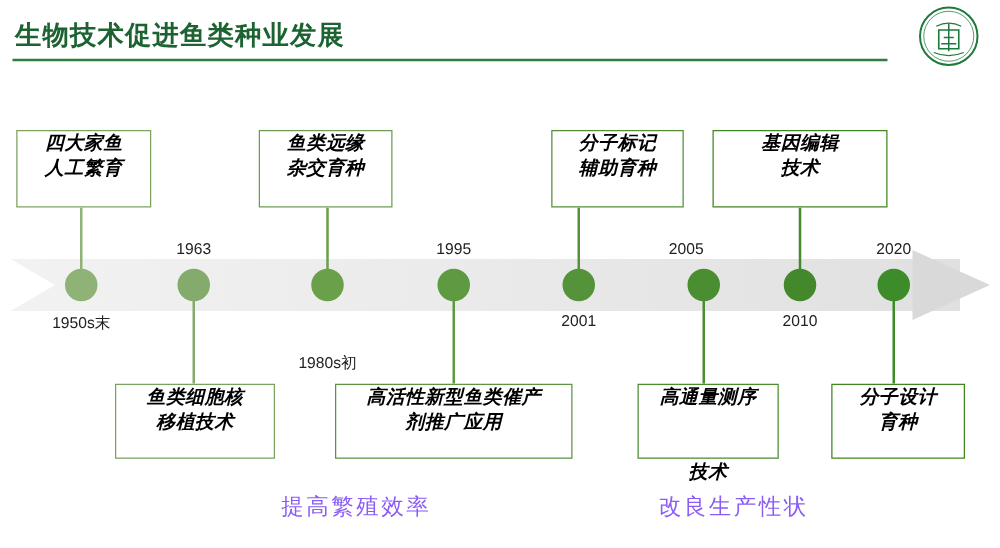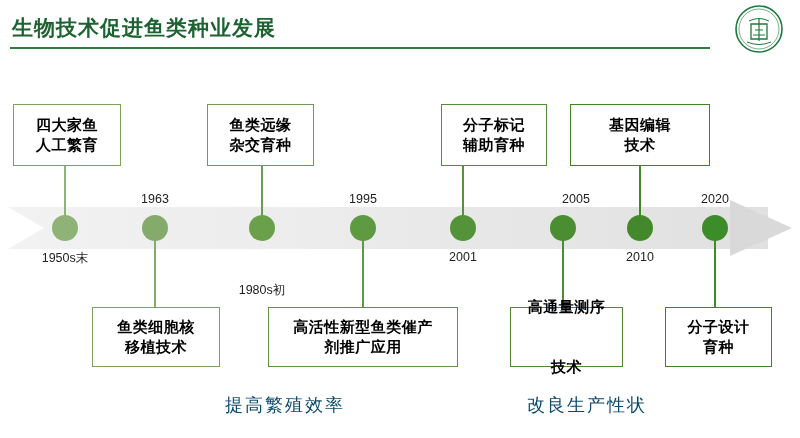--- a/index.html
+++ b/index.html
@@ -98,35 +98,35 @@
 
   
   .box {
     position: absolute;
     box-sizing: border-box;
     background: #ffffff;
     border: 1.4px solid #6f9c55;
     display: flex;
     flex-direction: column;
     align-items: center;
-    justify-content: center;
     text-align: center;
     color: #000000;
     font-weight: bold;
     font-size: 15px;
     line-height: 1.36;
     letter-spacing: 0.5px;
+    font-style: italic;
   }
   .box .ln { display: block; }
 
   
   .caption {
     position: absolute;
     font-size: 18px;
-    color: #0c4a6e;
+    color: #8b5cf6;
     letter-spacing: 2px;
     white-space: nowrap;
     transform: translateX(-50%);
   }
 </style>
 </head>
 <body>
 
 <div id="slide">
 
@@ -191,21 +191,21 @@
         <div class="dot" style="left: 463px; top: 228px; background: rgb(84, 147, 58);"></div>
         <div class="year" style="left: 463px; top: 250px;">2001</div>
         <div class="box" style="left: 413px; top: 104px; width: 106px; height: 62px; border-color: rgb(84, 143, 54); margin-left: 28px;">
           <span class="ln">分子标记</span>
           <span class="ln">辅助育种</span>
         </div>
       </div>
       <div class="node">
         <div class="stem" style="left: 563px; background: rgb(74, 142, 49); top: 228px; height: 79px;"></div>
         <div class="dot" style="left: 563px; top: 228px; background: rgb(74, 142, 49);"></div>
-        <div class="year" style="left: 576px; top: 192px;">2005</div>
+        <div class="year" style="left: 549px; top: 192px;">2005</div>
         <div class="box" style="left: 510px; top: 307px; width: 113px; height: 60px; border-color: rgb(75, 140, 46); gap: 40px;">
           <span class="ln">高通量测序</span>
           <span class="ln">技术</span>
         </div>
       </div>
       <div class="node">
         <div class="stem" style="left: 640px; background: rgb(67, 137, 44); top: 166px; height: 62px;"></div>
         <div class="dot" style="left: 640px; top: 228px; background: rgb(67, 137, 44);"></div>
         <div class="year" style="left: 640px; top: 250px;">2010</div>
         <div class="box" style="left: 570px; top: 104px; width: 140px; height: 62px; border-color: rgb(63, 134, 31);">

